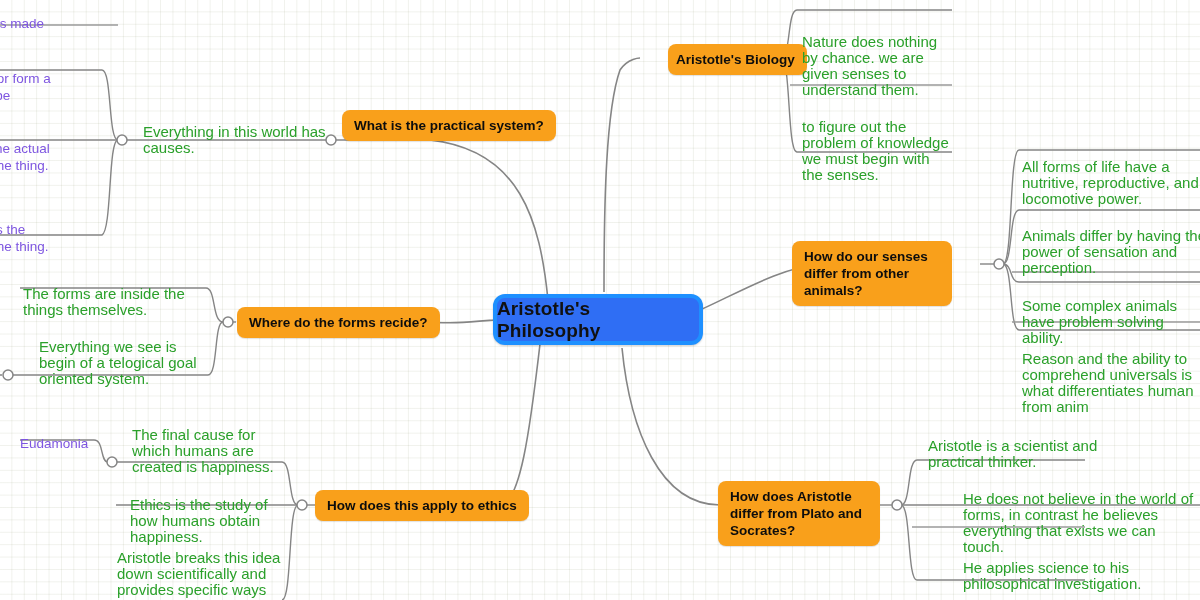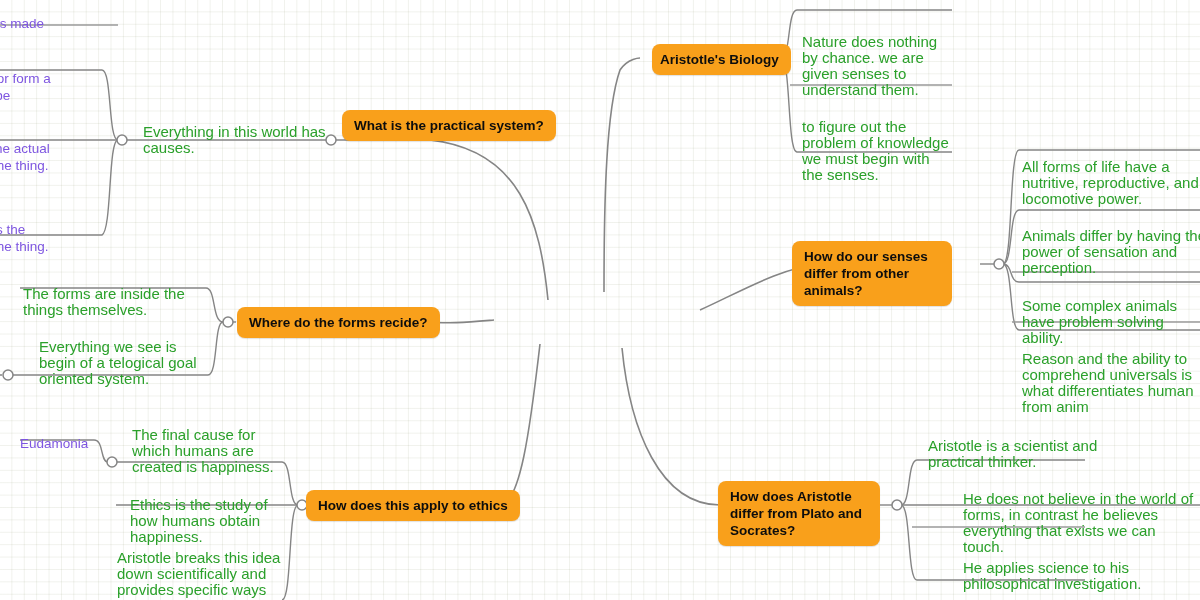--- a/index.html
+++ b/index.html
@@ -142,20 +142,23 @@
       <circle cx="228" cy="322" r="5"></circle>
       <circle cx="8" cy="375" r="5"></circle>
       <circle cx="302" cy="505" r="5"></circle>
       <circle cx="112" cy="462" r="5"></circle>
       <circle cx="777" cy="58" r="5"></circle>
       <circle cx="999" cy="264" r="5"></circle>
       <circle cx="897" cy="505" r="5"></circle>
     </g>
   </svg>
 
+  <div class="node root" style="left:493px; top:294px; width:210px; height:51px;">
+    <span>Aristotle's Philosophy</span>
+  </div>
 
   <div class="node branch" style="left:342px; top:110px;">
     <span>What is the practical system?</span>
   </div>
   <div class="node leaf" style="left:143px; top:108px; width:186px;">
     <span>Everything in this world has causes.</span>
   </div>
   <div class="node leaf-purple" style="left:-55px; top:-3px; width:175px;">
     <span>he thing is made</span>
   </div>
@@ -165,21 +168,21 @@
   </div>
   <div class="node leaf-purple" style="left:-55px; top:122px; width:175px;">
     <span>ause)- The actual
 o make the thing.</span>
   </div>
   <div class="node leaf-purple" style="left:-55px; top:203px; width:175px;">
     <span>)- What is the
 oose of the thing.</span>
   </div>
 
-  <div class="node branch" style="left:652px; top:44px;padding-left:8px;">
+  <div class="node branch" style="left:668px; top:44px;padding-left:8px;">
     <span>Aristotle's Biology</span>
   </div>
   <div class="node leaf" style="left:802px; top:18px; width:150px;">
     <span>Nature does nothing by chance. we are given senses to understand them.</span>
   </div>
   <div class="node leaf" style="left:802px; top:103px; width:152px;">
     <span>to figure out the problem of knowledge we must begin with the senses.</span>
   </div>
 
   <div class="node branch" style="left:792px; top:241px; width:160px;">
@@ -204,21 +207,21 @@
   <div class="node leaf" style="left:928px; top:422px; width:170px;">
     <span>Aristotle is a scientist and practical thinker.</span>
   </div>
   <div class="node leaf" style="left:928px; top:475px; width:272px;padding-left:35px;">
     <span>He does not believe in the world of forms, in contrast he believes everything that exists we can touch.</span>
   </div>
   <div class="node leaf" style="left:928px; top:544px; width:180px;margin-left:35px;">
     <span>He applies science to his philosophical investigation.</span>
   </div>
 
-  <div class="node branch" style="left:306px; top:490px;">
+  <div class="node branch" style="left:315px; top:490px;">
     <span>How does this apply to ethics</span>
   </div>
   <div class="node leaf" style="left:132px; top:411px; width:152px;">
     <span>The final cause for which humans are created is happiness.</span>
   </div>
   <div class="node leaf" style="left:130px; top:481px; width:150px;">
     <span>Ethics is the study of how humans obtain happiness.</span>
   </div>
   <div class="node leaf" style="left:117px; top:534px; width:168px;">
     <span>Aristotle breaks this idea down scientifically and provides specific ways for a person to become virtuous.</span>

